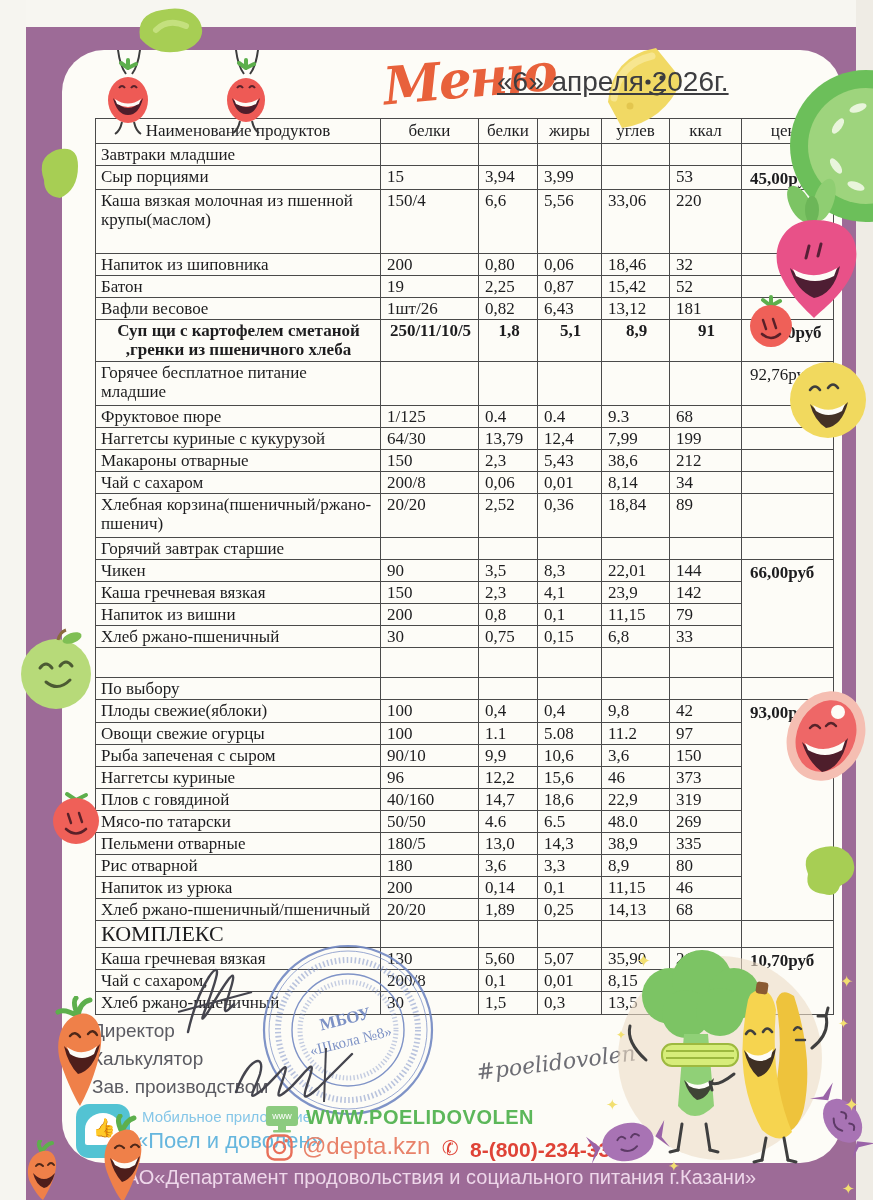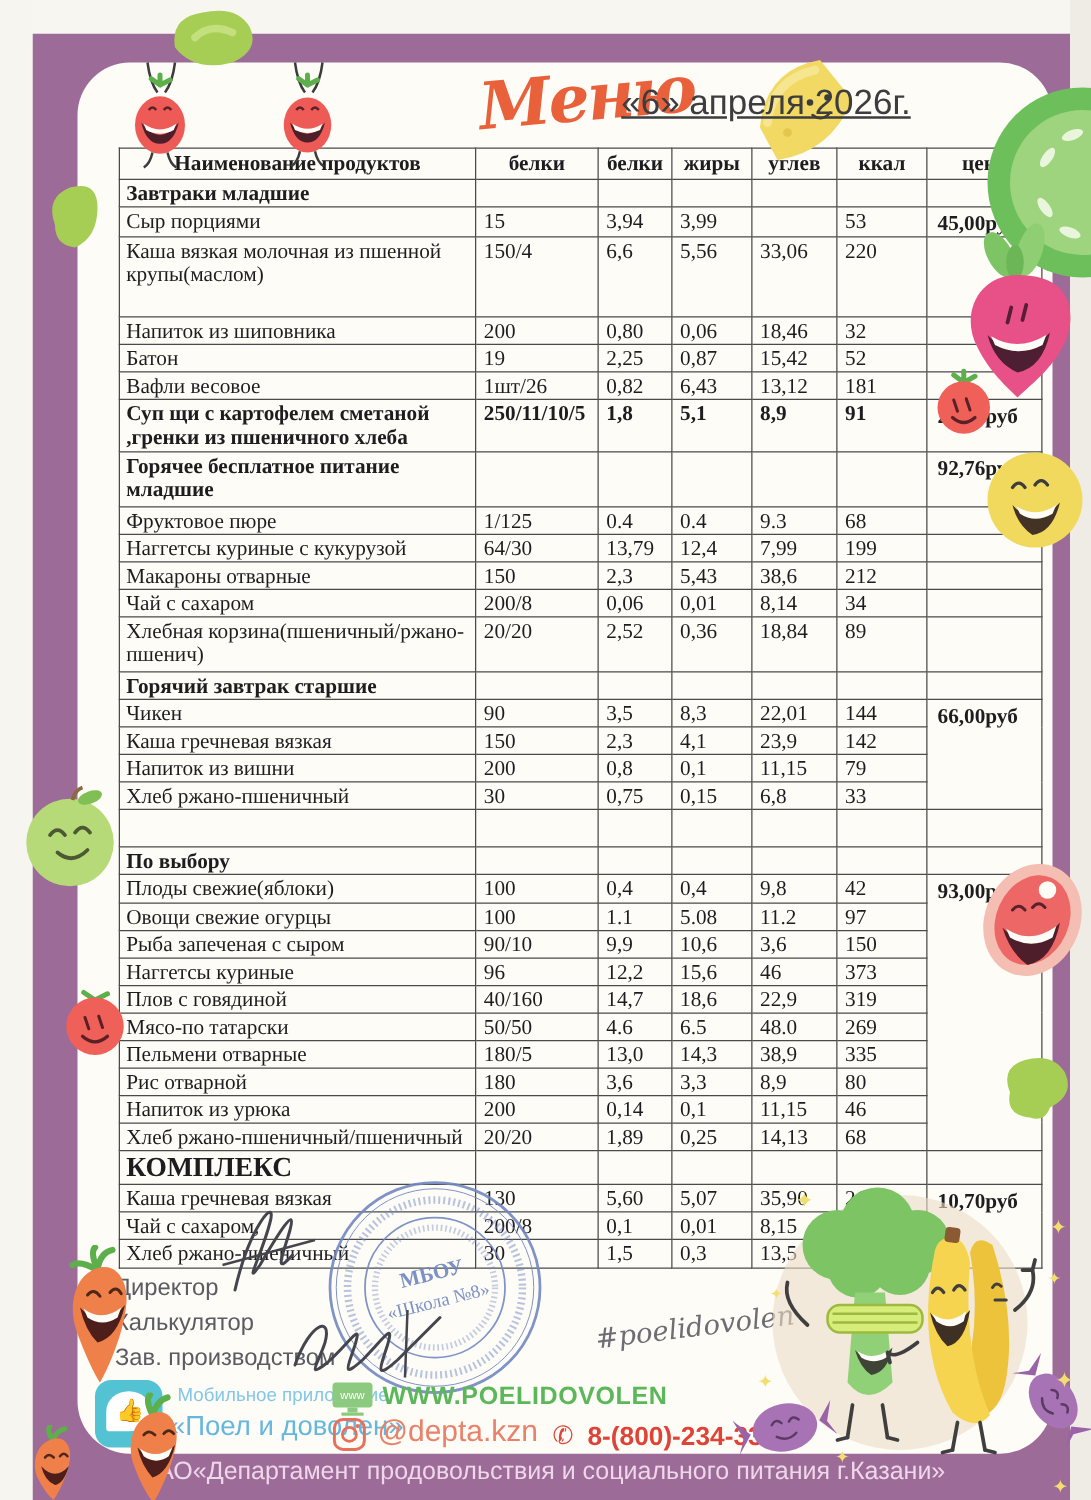--- a/index.html
+++ b/index.html
@@ -14,30 +14,30 @@
   
   .menu-script{position:absolute;left:383px;top:48px;font-family:"DejaVu Serif",serif;
     font-style:italic;font-weight:bold;font-size:52px;color:#e8613b;transform:rotate(-5deg);z-index:6;letter-spacing:-2px;}
   .date-line{position:absolute;left:497px;top:66px;font-family:"Liberation Sans",sans-serif;
     font-size:28px;color:#3d3d40;z-index:7;text-decoration:underline;}
   
   table.menu{position:absolute;left:95px;top:118px;width:738px;border-collapse:collapse;
     table-layout:fixed;z-index:3;background:transparent;}
   table.menu th,table.menu td{border:1px solid #4a4a4a;font-size:17px;color:#1d1d1f;
     padding:1px 4px;line-height:1.12;vertical-align:top;overflow:hidden;}
-  table.menu th{font-weight:bold;text-align:center;height:22px;vertical-align:middle;}
+  table.menu th{font-weight:normal;text-align:center;height:22px;vertical-align:middle;}
   table.menu td.c-name{padding-left:5px;}
   table.menu td.c-out,table.menu td.c-protein,table.menu td.c-fat,
   table.menu td.c-carb,table.menu td.c-kcal{padding-left:6px;}
   table.menu td.c-price{font-weight:bold;padding-left:8px;padding-top:3px;}
   table.menu tr{height:20px;}
-  table.menu tr.section td{font-weight:bold;}
+  table.menu tr.section td{font-weight:normal;}
   tbody tr:nth-child(3){height:64px;margin-top:40px;}
   tbody tr:nth-child(7){height:42px;}
-  tbody tr:nth-child(7) td{font-weight:bold;}
+  tbody tr:nth-child(7) td{font-weight:bold;text-align:center;}
   tbody tr:nth-child(8){height:44px;}
   tbody tr:nth-child(13){height:44px;}
   tbody tr:nth-child(19){height:30px;}
   tbody tr:nth-child(31) td.c-name{font-size:22px;}
   
   .sig-label{position:absolute;font-family:"Liberation Sans",sans-serif;font-size:19px;color:#5b5b62;z-index:4;}
   .hashtag{position:absolute;left:476px;top:1050px;font-family:"DejaVu Serif",serif;font-style:italic;
     font-size:22px;color:#6d6d74;transform:rotate(-7deg);z-index:4;}
   .app-icon{position:absolute;left:76px;top:1104px;width:54px;height:54px;border-radius:13px;
     background:#53c3d3;z-index:4;}

